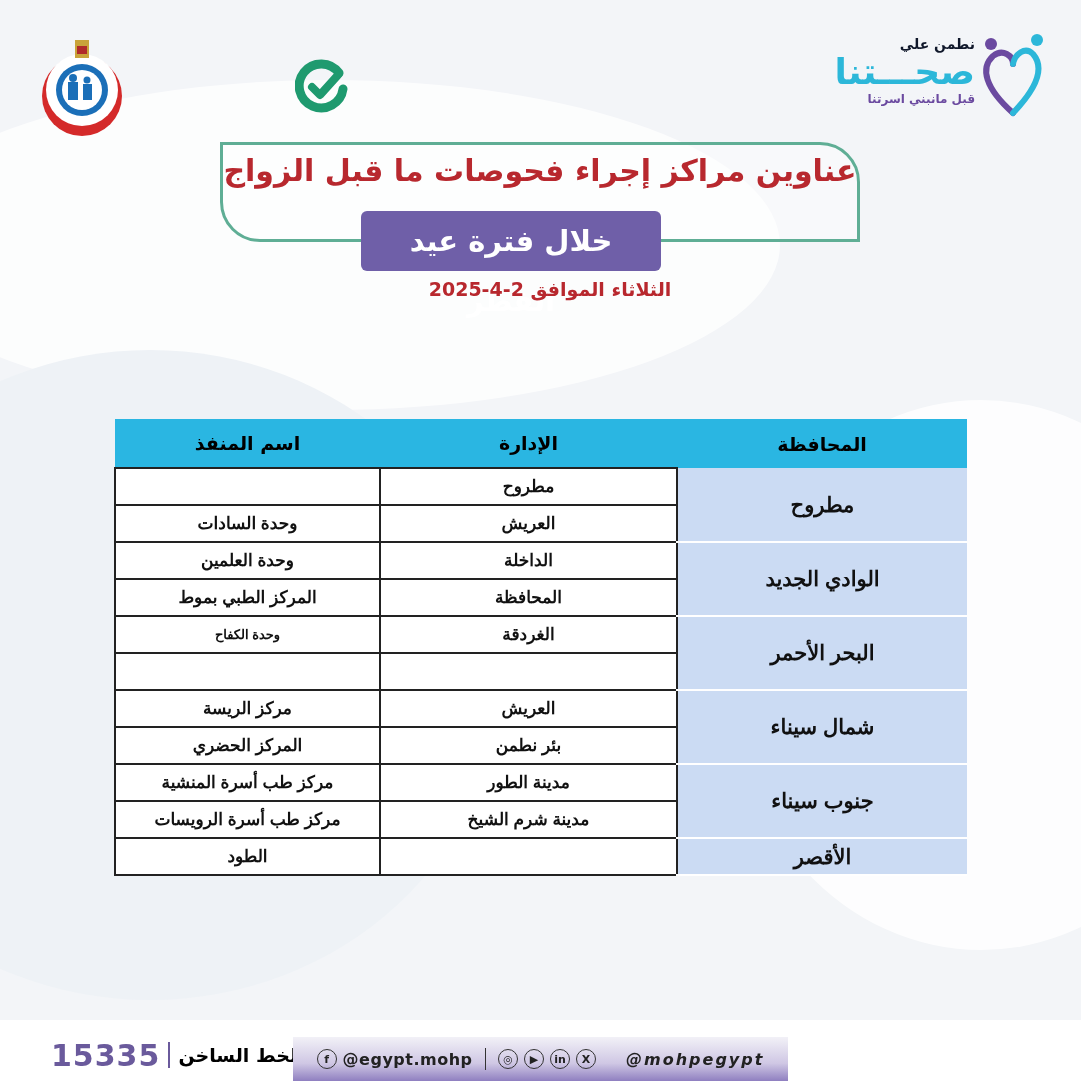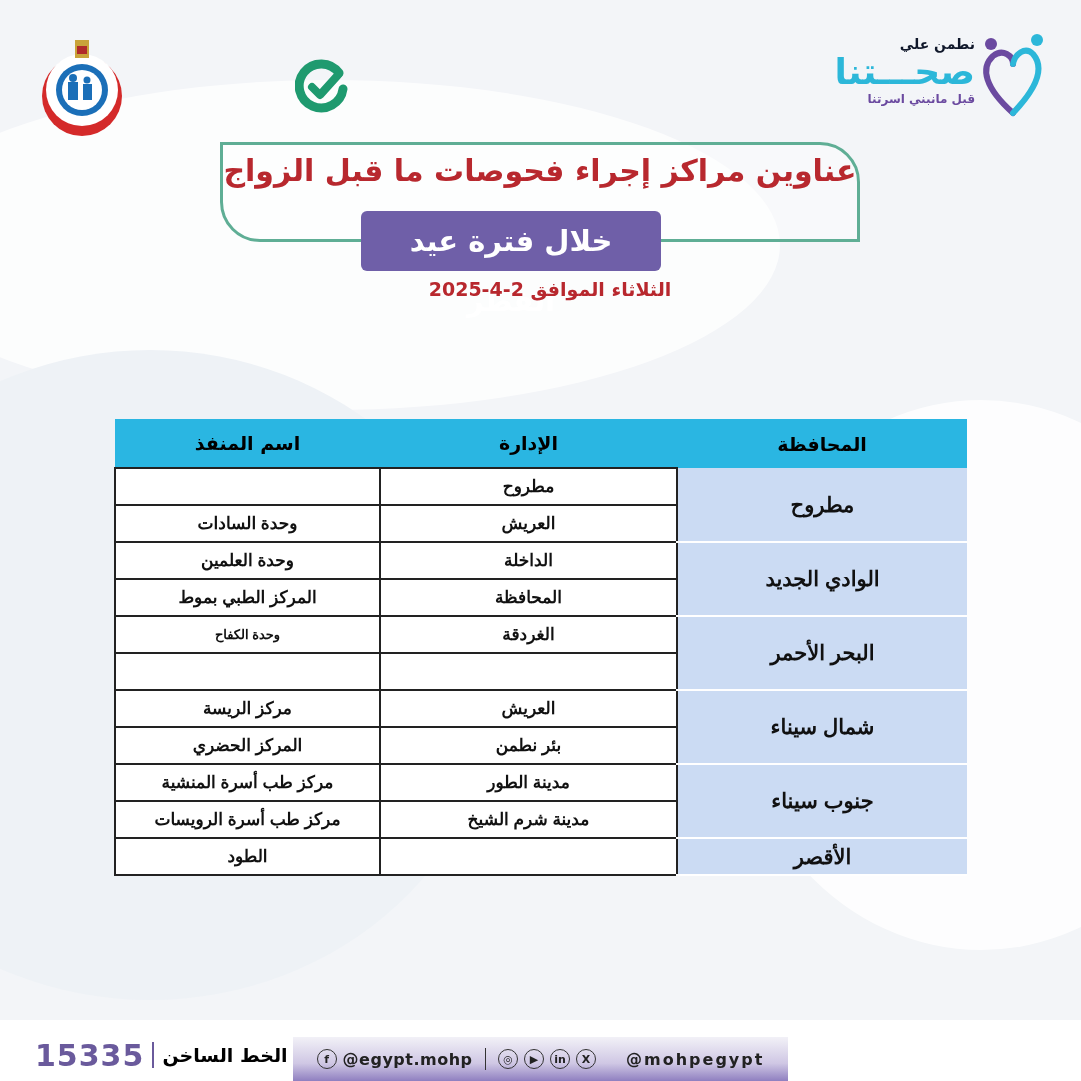--- a/index.html
+++ b/index.html
@@ -62,21 +62,21 @@
     background:#cbdbf3; font-size:21px; border:none; border-bottom:2px solid #ffffff;
     border-left:2px solid #222;
   }
   td.small { font-size:13px; }
   col.c-gov { width:290px; }
   col.c-adm { width:297px; }
   col.c-out { width:265px; }
 
   
   .hotline { position:absolute; left:35px; top:1037px; height:36px; display:flex; align-items:center; gap:8px; direction:ltr; }
-  .hotline-num { color:#6a5a9c; font-weight:bold; font-size:30px; font-family:"DejaVu Sans", sans-serif; letter-spacing:1px; }
+  .hotline-num { color:#6a5a9c; font-weight:bold; font-size:30px; font-family:"DejaVu Sans", sans-serif; letter-spacing:1px;margin-left:16px; }
   .hotline-sep { width:2px; height:26px; background:#6a5a9c; }
   .hotline-label { color:#000000; font-weight:bold; font-size:19px; direction:rtl; }
   .social-bar {
     position:absolute; left:293px; top:1037px; width:495px; height:44px;
     background:linear-gradient(#f2f1f7 0%, #cfc7e4 60%, #8f7fc0 100%);
     display:flex; align-items:center; justify-content:center; gap:6px; box-sizing:border-box; padding-top:0;
   }
   .soc-icon {
     width:20px; height:20px; border-radius:50%; border:1.5px solid #333; display:inline-flex;
     align-items:center; justify-content:center; font-size:11px; font-weight:bold; color:#222; box-sizing:border-box;
@@ -213,14 +213,14 @@
 </div>
 
 <div class="social-bar">
   <span class="soc-icon">f</span>
   <span class="soc-handle">@egypt.mohp</span>
   <span class="soc-sep"></span>
   <span class="soc-icon">◎</span>
   <span class="soc-icon">▶</span>
   <span class="soc-icon">in</span>
   <span class="soc-icon">X</span>
-  <span class="soc-handle" style="margin-left:24px;letter-spacing:2px;">@mohpegypt</span>
+  <span class="soc-handle" style="margin-left:24px;letter-spacing:2px;font-style:italic;">@mohpegypt</span>
 </div>
 
 </body></html>

